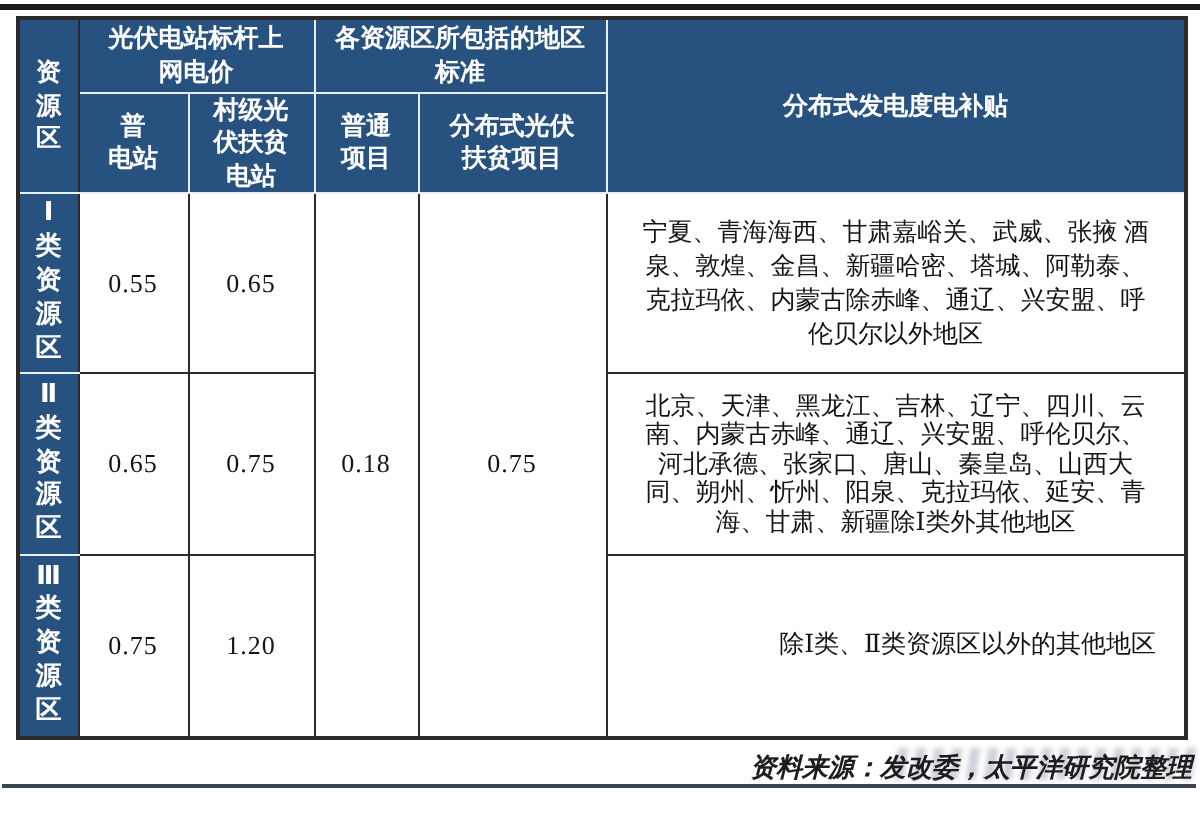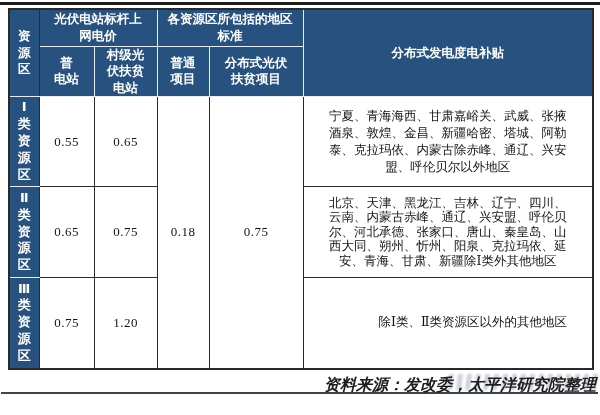--- a/index.html
+++ b/index.html
@@ -27,35 +27,35 @@
   tbody th.zone{
     background:#27517E;color:#ffffff;font-weight:bold;font-size:13px;line-height:1.3;
     white-space:pre-line;border:1px solid #e9eef5;border-right:1px solid #2a2a2a;
   }
 
   td{
     border:1px solid #2a2a2a;color:#141414;
     font-family:"Liberation Serif","DejaVu Serif",serif;
   }
   td.num{font-size:13px;letter-spacing:.5px;}
-  td.regions{font-size:12.5px;padding:2px 25px;}
+  td.regions{font-size:12.5px;padding:2px 14px;}
   td.regions.r1{line-height:17px;}
   td.regions.r2{line-height:14.5px;}
   td.regions.r3{line-height:17px;text-align:right;}
 
   tr.head1{height:37px;}
   tr.head2{height:49px;}
   tr.body1{height:90px;}
   tr.body2{height:91px;}
   tr.body3{height:91px;}
 
   .footer-rule{position:absolute;left:1px;top:392px;width:597px;height:2px;background:#3c4450;}
   .source{
     position:absolute;right:4px;top:375px;font-style:italic;font-weight:bold;
-    font-size:16px;color:#1d1d1d;font-family:"Liberation Serif","DejaVu Serif",serif;
+    font-size:13px;color:#1d1d1d;font-family:"Liberation Serif","DejaVu Serif",serif;
   }
   .watermark{
     position:absolute;right:2px;top:374px;width:150px;height:16px;opacity:.42;
     background:repeating-linear-gradient(90deg,#8a93a6 0 5px,transparent 5px 9px);
     filter:blur(1.2px);transform:skewX(-8deg);
   }
 </style>
 </head>
 <body>
 

